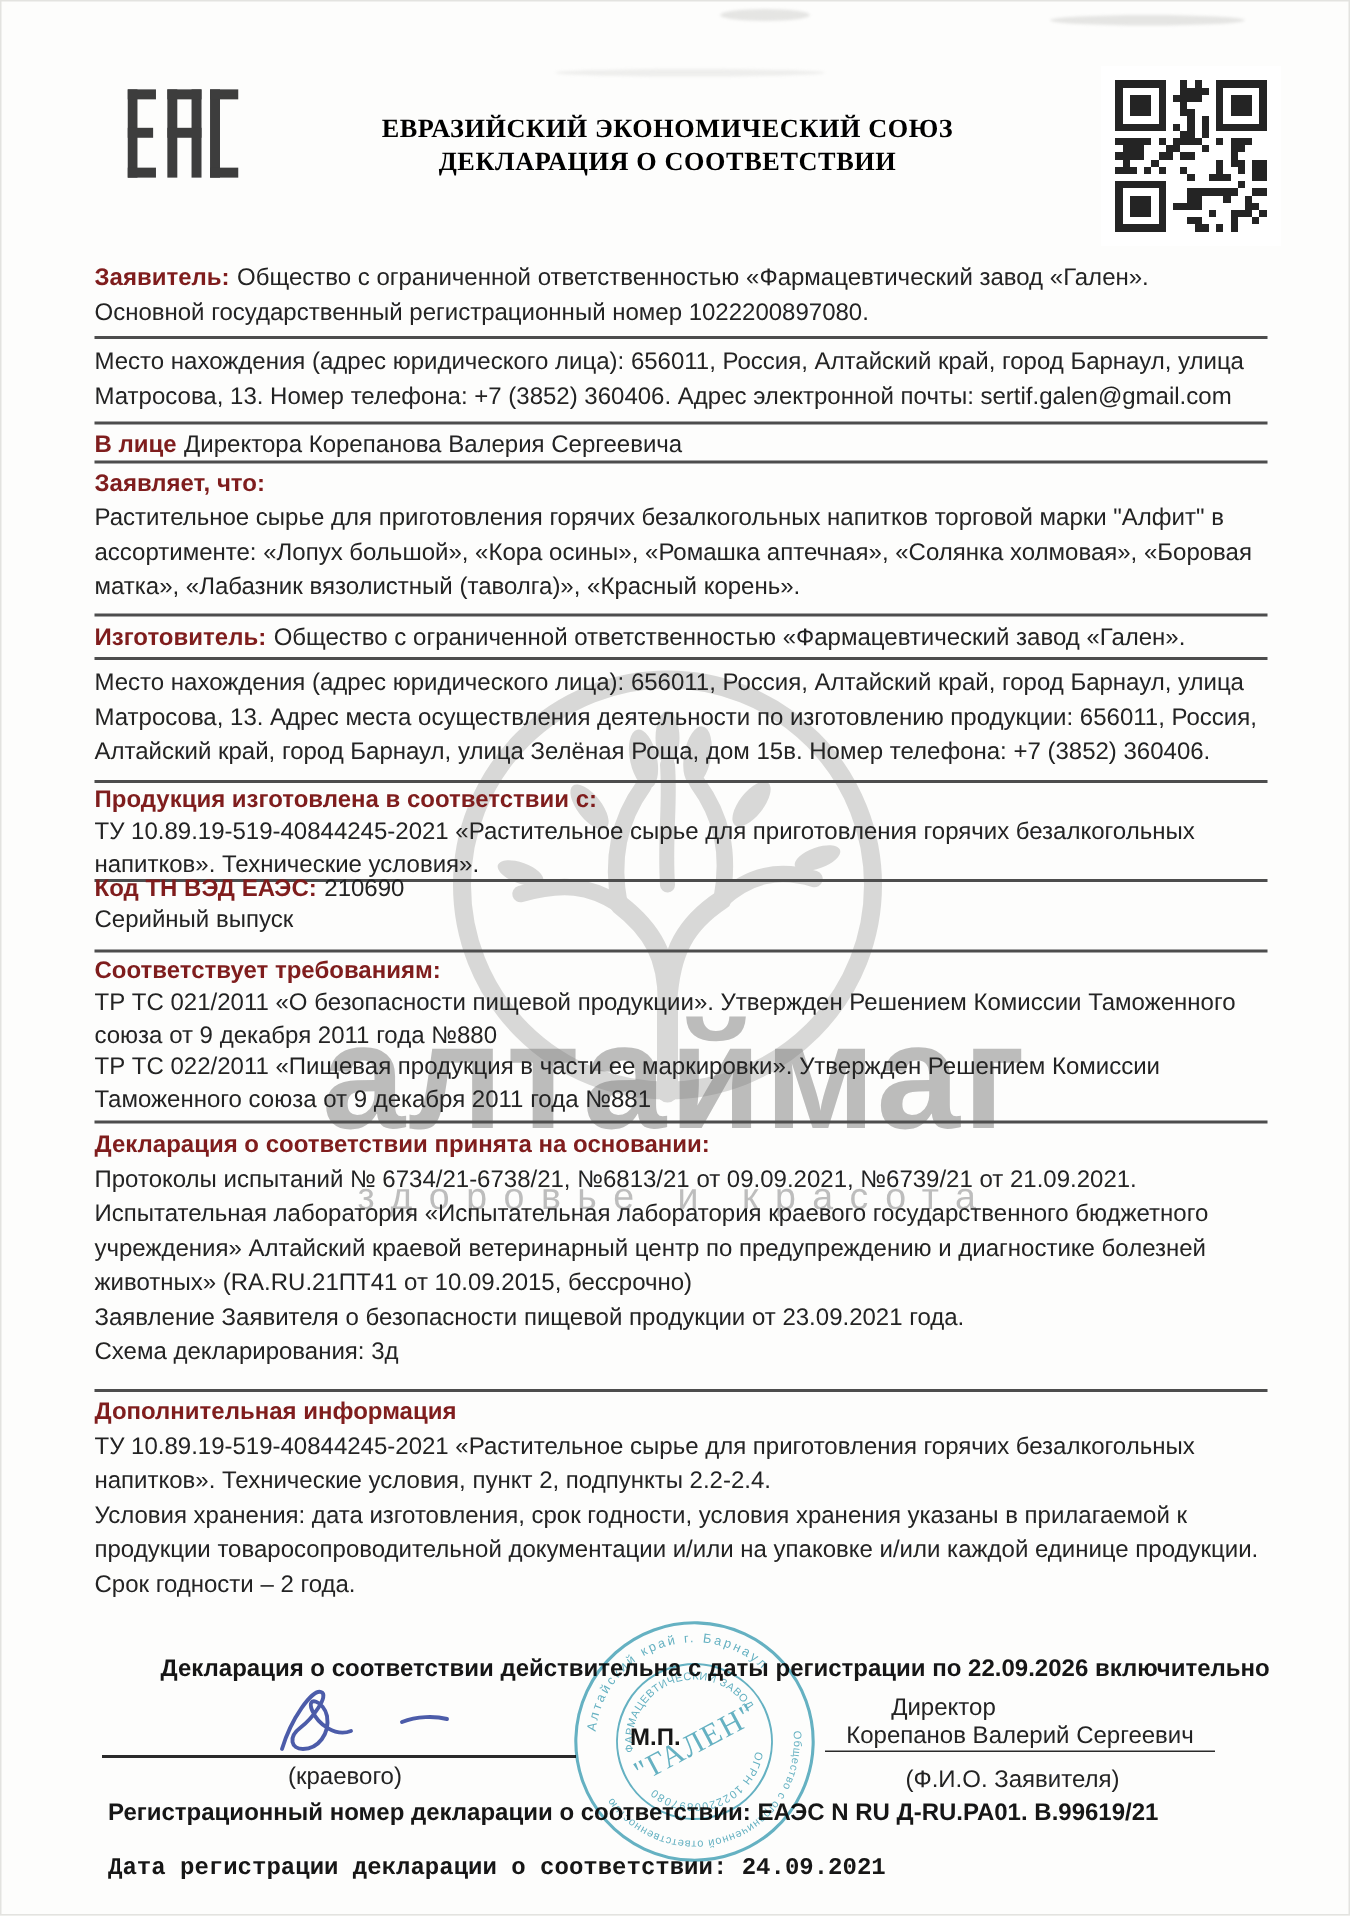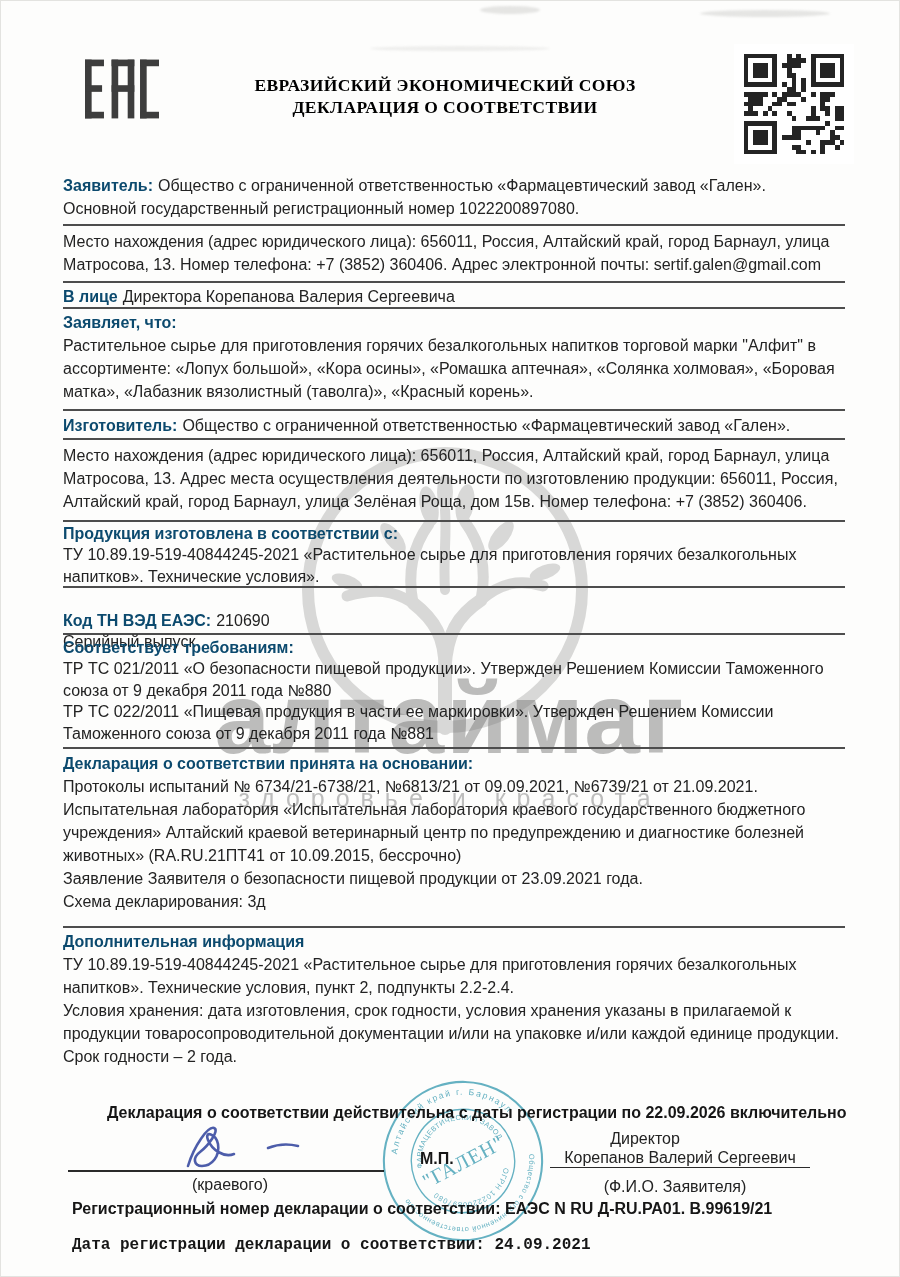--- a/index.html
+++ b/index.html
@@ -28,21 +28,21 @@
   }
   .wm-tag{
     position:absolute;left:0;top:784px;width:900px;text-align:center;
     font-size:25px;letter-spacing:11px;color:rgba(125,125,125,.5);
   }
   
   .content{position:absolute;left:63px;top:0;width:782px;z-index:2;}
   .row{position:absolute;left:0;width:782px;font-size:16px;line-height:23px;}
   .row p{margin:0;}
   .row.tight{line-height:21.4px;}
-  .lbl{font-weight:bold;color:#0c4a6e;margin-right:5px;}
+  .lbl{font-weight:bold;color:#7f1d1d;margin-right:5px;}
   .sep{position:absolute;left:63px;width:782px;border-top:2px solid #4d4d4d;z-index:2;}
   
   .foot{position:absolute;z-index:2;font-size:16px;}
   .bold{font-weight:bold;color:#161616;}
   .sig-line{position:absolute;left:68px;top:1170px;width:316px;border-top:2px solid #2a2a2a;z-index:2;}
   .sig-svg{position:absolute;left:150px;top:1118px;width:210px;height:58px;z-index:3;}
   .name-underline{border-bottom:1.6px solid #2a2a2a;padding:0 14px 1px 14px;}
   .stamp{position:absolute;left:377px;top:1075px;width:172px;height:172px;z-index:4;opacity:.8;mix-blend-mode:multiply;}
 </style>
 </head>
@@ -159,21 +159,21 @@
 
     <div class="row" style="top:444px;">
       <p>Место нахождения (адрес юридического лица): 656011, Россия, Алтайский край, город Барнаул, улица Матросова, 13. Адрес места осуществления деятельности по изготовлению продукции: 656011, Россия, Алтайский край, город Барнаул, улица Зелёная Роща, дом 15в. Номер телефона: +7 (3852) 360406.</p>
     </div>
 
     <div class="row tight" style="top:523px;">
       <p class="lbl">Продукция изготовлена в соответствии с:</p>
       <p>ТУ 10.89.19-519-40844245-2021 «Растительное сырье для приготовления горячих безалкогольных напитков». Технические условия».</p>
     </div>
 
-    <div class="row tight" style="top:610px;">
+    <div class="row tight" style="top:582px;">
       <p><span class="lbl">Код ТН ВЭД ЕАЭС:</span><span>210690</span></p>
       <p>Серийный выпуск</p>
     </div>
 
     <div class="row tight" style="top:637px;">
       <p class="lbl">Соответствует требованиям:</p>
       <p>ТР ТС 021/2011 «О безопасности пищевой продукции». Утвержден Решением Комиссии Таможенного союза от 9 декабря 2011 года №880</p>
       <p>ТР ТС 022/2011 «Пищевая продукция в части ее маркировки». Утвержден Решением Комиссии Таможенного союза от 9 декабря 2011 года №881</p>
     </div>
 
@@ -188,21 +188,21 @@
     <div class="row" style="top:930px;">
       <p class="lbl">Дополнительная информация</p>
       <p>ТУ 10.89.19-519-40844245-2021 «Растительное сырье для приготовления горячих безалкогольных напитков». Технические условия, пункт 2, подпункты 2.2-2.4.</p>
       <p>Условия хранения: дата изготовления, срок годности, условия хранения указаны в прилагаемой к продукции товаросопроводительной документации и/или на упаковке и/или каждой единице продукции.</p>
       <p>Срок годности – 2 года.</p>
     </div>
   </div>
 
   <div class="foot bold" style="left:63px;top:1104px;width:782px;margin-left:44px;">Декларация о соответствии действительна с даты регистрации по 22.09.2026 включительно</div>
 
-  <div class="foot" style="left:520px;top:1130px;width:250px;text-align:center;">Директор</div>
+  <div class="foot" style="left:504px;top:1130px;width:250px;text-align:center;">Директор</div>
 
   <svg class="sig-svg" viewBox="0 0 210 58">
     <g fill="none" stroke="#3e4fa3" stroke-width="2.6" stroke-linecap="round" opacity=".92">
       <path d="M38 48 C44 28 58 8 64 10 C70 12 58 28 50 34 C42 40 44 48 52 48 C62 48 70 38 68 26 C66 16 54 12 58 22 C62 32 74 40 84 36"></path>
       <path d="M118 30 C128 26 140 26 148 28"></path>
     </g>
   </svg>
   <div class="sig-line"></div>
   <div class="foot" style="left:150px;top:1176px;width:160px;text-align:center;">(краевого)</div>
 

